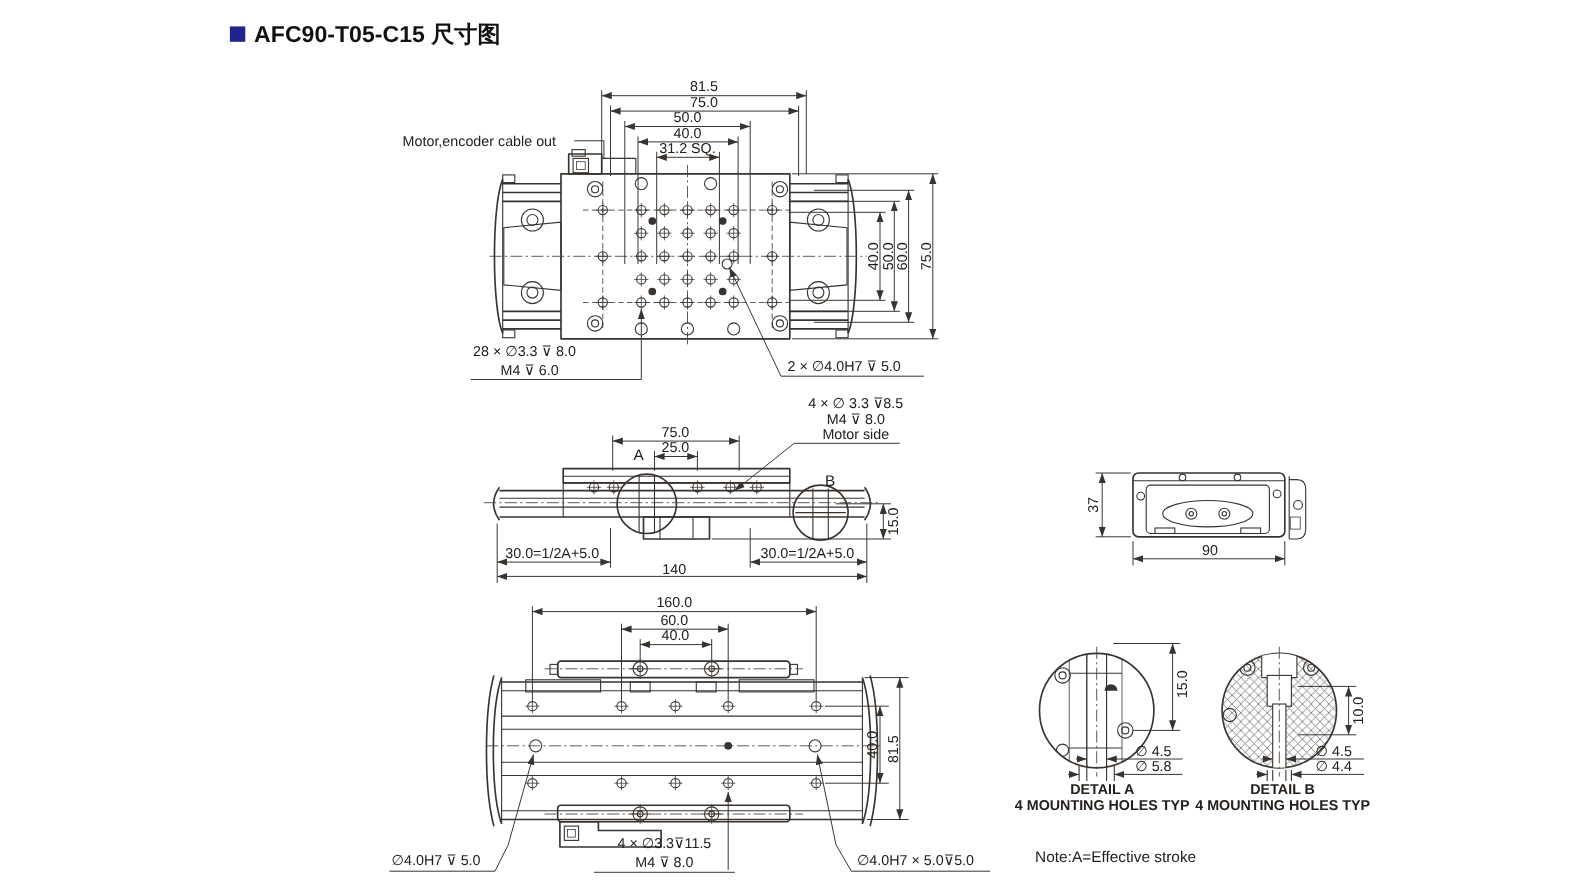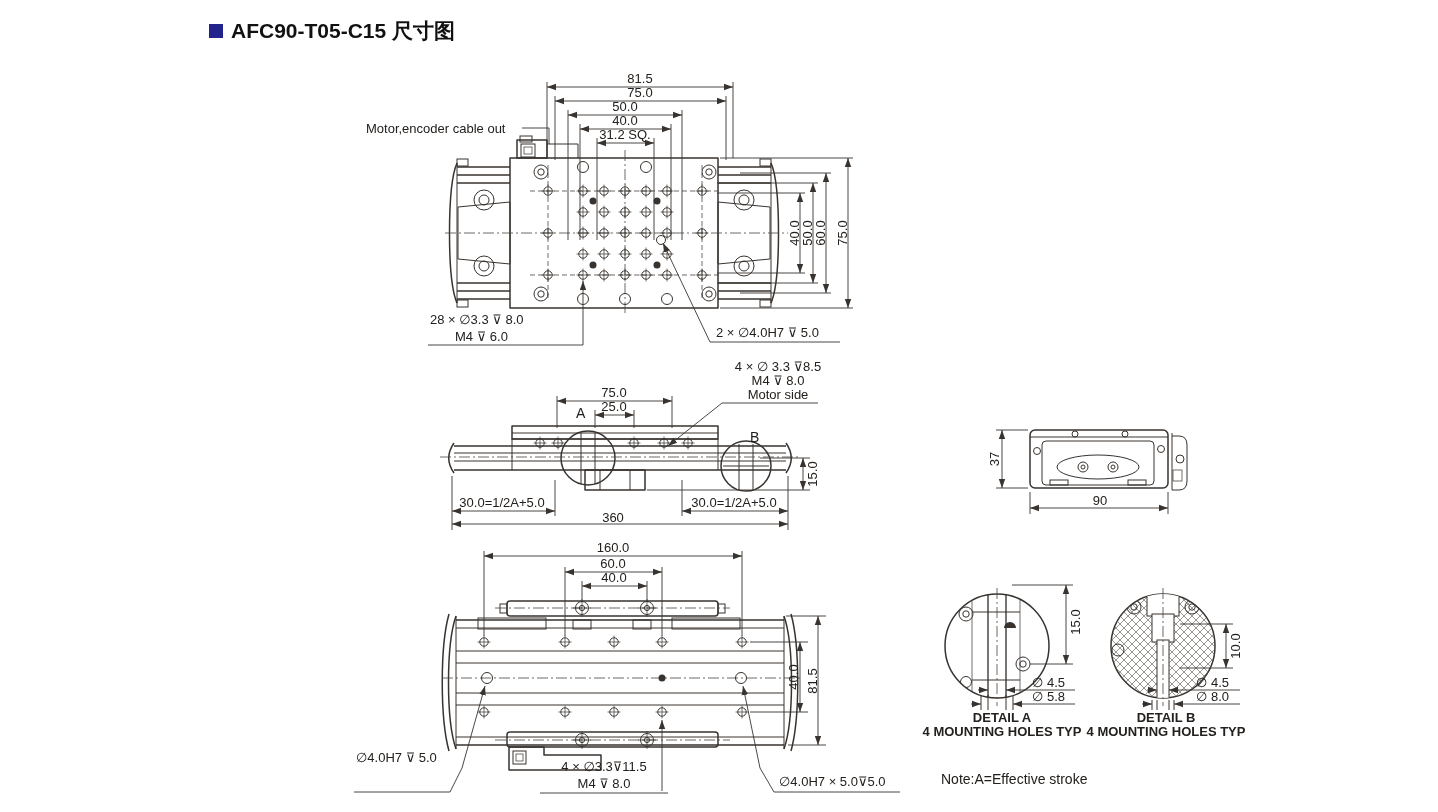--- a/index.html
+++ b/index.html
@@ -358,41 +358,41 @@
   <div class="t dim c" style="left:614px;top:385px">75.0</div>
   <div class="t dim c" style="left:614px;top:399px">25.0</div>
   <div class="t" style="left:576px;top:406px;font-size:14px">A</div>
   <div class="t" style="left:750px;top:430px;font-size:14px">B</div>
   <div class="t c" style="left:778px;top:359px">4 × ∅ 3.3 ⊽8.5</div>
   <div class="t c" style="left:778px;top:373px">M4 ⊽ 8.0</div>
   <div class="t c" style="left:778px;top:387px">Motor side</div>
   <div class="t dim v" style="left:812px;top:474px">15.0</div>
   <div class="t dim c" style="left:502px;top:495px">30.0=1/2A+5.0</div>
   <div class="t dim c" style="left:734px;top:495px">30.0=1/2A+5.0</div>
-  <div class="t dim c" style="left:613px;top:510px">360</div>
+  <div class="t dim c" style="left:613px;top:510px">140</div>
 
   <div class="t dim v" style="left:994px;top:459px">37</div>
   <div class="t dim c" style="left:1100px;top:493px">90</div>
 
   <div class="t dim c" style="left:613px;top:540px">160.0</div>
   <div class="t dim c" style="left:613px;top:556px">60.0</div>
   <div class="t dim c" style="left:614px;top:570px">40.0</div>
   <div class="t dim v" style="left:793px;top:677px">40.0</div>
   <div class="t dim v" style="left:812px;top:681px">81.5</div>
-  <div class="t" style="left:356px;top:750px">∅4.0H7 ⊽ 5.0</div>
+  <div class="t" style="left:356px;top:774px">∅4.0H7 ⊽ 5.0</div>
   <div class="t c" style="left:604px;top:759px">4 × ∅3.3⊽11.5</div>
   <div class="t c" style="left:604px;top:776px">M4 ⊽ 8.0</div>
   <div class="t" style="left:779px;top:774px">∅4.0H7 × 5.0⊽5.0</div>
 
   <div class="t dim v" style="left:1075px;top:622px">15.0</div>
   <div class="t dim" style="left:1032px;top:675px">∅ 4.5</div>
   <div class="t dim" style="left:1032px;top:689px">∅ 5.8</div>
   <div class="t cap c" style="left:1002px;top:710px">DETAIL A</div>
   <div class="t cap c" style="left:1002px;top:724px">4 MOUNTING HOLES TYP</div>
 
   <div class="t dim v" style="left:1235px;top:646px">10.0</div>
   <div class="t dim" style="left:1196px;top:675px">∅ 4.5</div>
-  <div class="t dim" style="left:1196px;top:689px">∅ 8.0</div>
+  <div class="t dim" style="left:1196px;top:689px">∅ 4.4</div>
   <div class="t cap c" style="left:1166px;top:710px">DETAIL B</div>
   <div class="t cap c" style="left:1166px;top:724px">4 MOUNTING HOLES TYP</div>
 
   <div class="t note" style="left:941px;top:772px">Note:A=Effective stroke</div>
 </div>
 
 </body></html>

